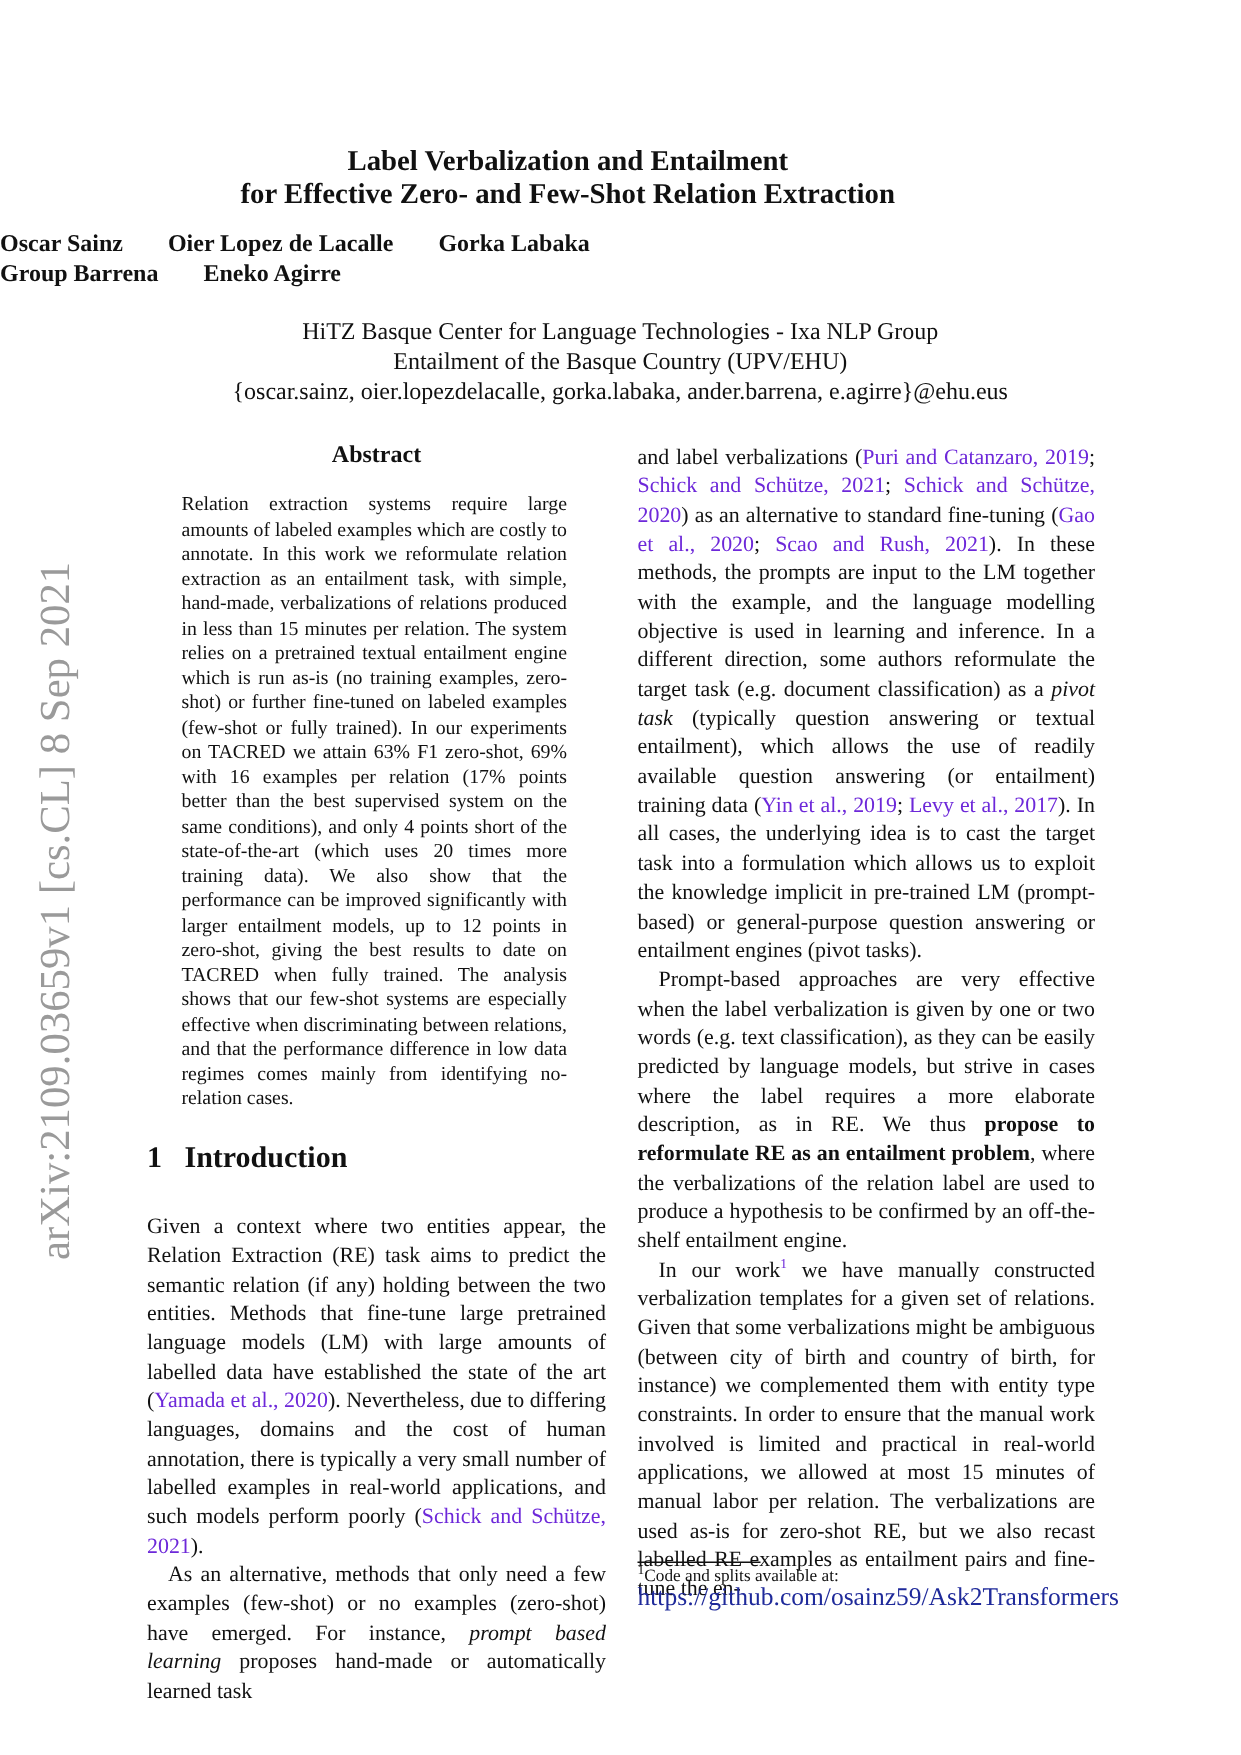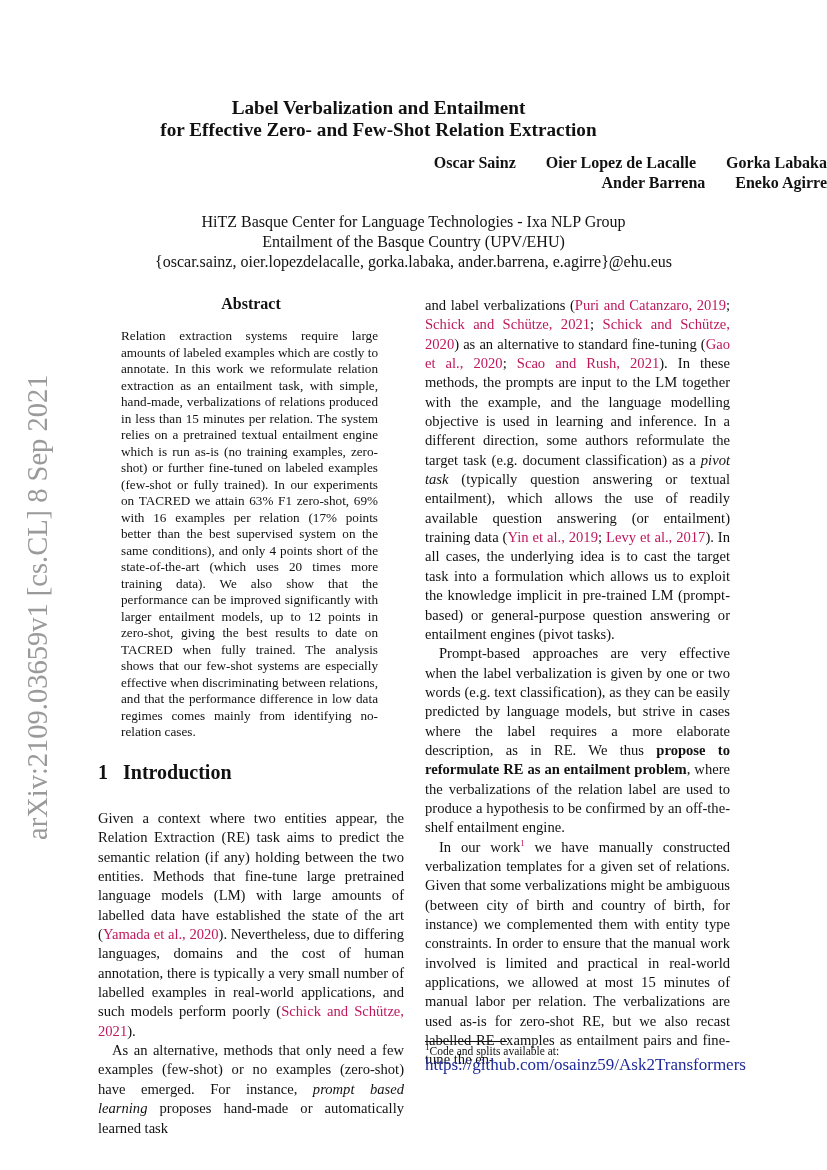--- a/index.html
+++ b/index.html
@@ -1,21 +1,21 @@
 <!DOCTYPE html>
 <html><head>
 <meta charset="utf-8">
 <style>
   html, body { margin:0; padding:0; background:#ffffff; }
   body { width:827px; height:1170px; position:relative; overflow:hidden;
          font-family:"Liberation Serif", "DejaVu Serif", serif; color:#111; }
-  .link { color:#be185d; }
+  .link { color:#6d28d9; }
   .title { position:absolute; left:0; width:757px; top:97px; text-align:center;
            font-weight:bold; font-size:19.2px; line-height:22px; }
-  .authors { position:absolute; left:0; width:827px; top:153px; text-align:right;
+  .authors { position:absolute; left:0; width:827px; top:153px; text-align:left;
              font-weight:bold; font-size:16px; line-height:20px; }
   .authors .gap { display:inline-block; width:26px; }
   .affil { position:absolute; left:0; width:827px; top:212px; text-align:center;
            font-size:16px; line-height:20px; }
   .arxiv { position:absolute; left:22px; top:840px; transform-origin:0 0; transform:rotate(-90deg);
            font-family:"Liberation Serif", serif; font-size:28.5px; color:#9a9a9a;
            white-space:nowrap; letter-spacing:0px; }
   .col-left { position:absolute; left:98px; width:306px;margin-top:17px; }
   .col-right { position:absolute; left:425px; width:305px; }
   .abstract-head { position:absolute; left:98px; width:306px; top:295px; text-align:center;
@@ -41,21 +41,21 @@
   <div>for Effective Zero- and Few-Shot Relation Extraction</div>
 </div>
 
 <div class="authors">
   <div>
     <span>Oscar Sainz</span><span class="gap"></span>
     <span>Oier Lopez de Lacalle</span><span class="gap"></span>
     <span>Gorka Labaka</span>
   </div>
   <div>
-    <span>Ander Barrena</span><span class="gap"></span>
+    <span>Group Barrena</span><span class="gap"></span>
     <span>Eneko Agirre</span>
   </div>
 </div>
 
 <div class="affil">
   <div>HiTZ Basque Center for Language Technologies - Ixa NLP Group</div>
   <div>Entailment of the Basque Country (UPV/EHU)</div>
   <div>{oscar.sainz, oier.lopezdelacalle, gorka.labaka, ander.barrena, e.agirre}@ehu.eus</div>
 </div>
 

